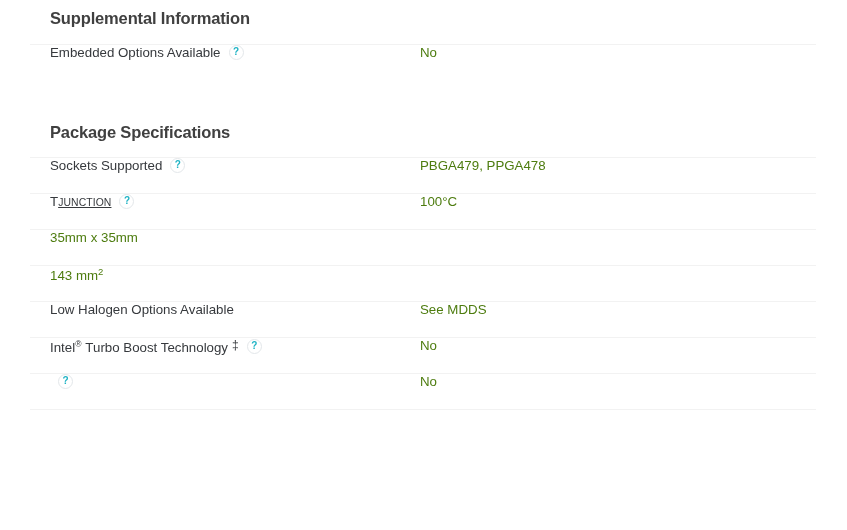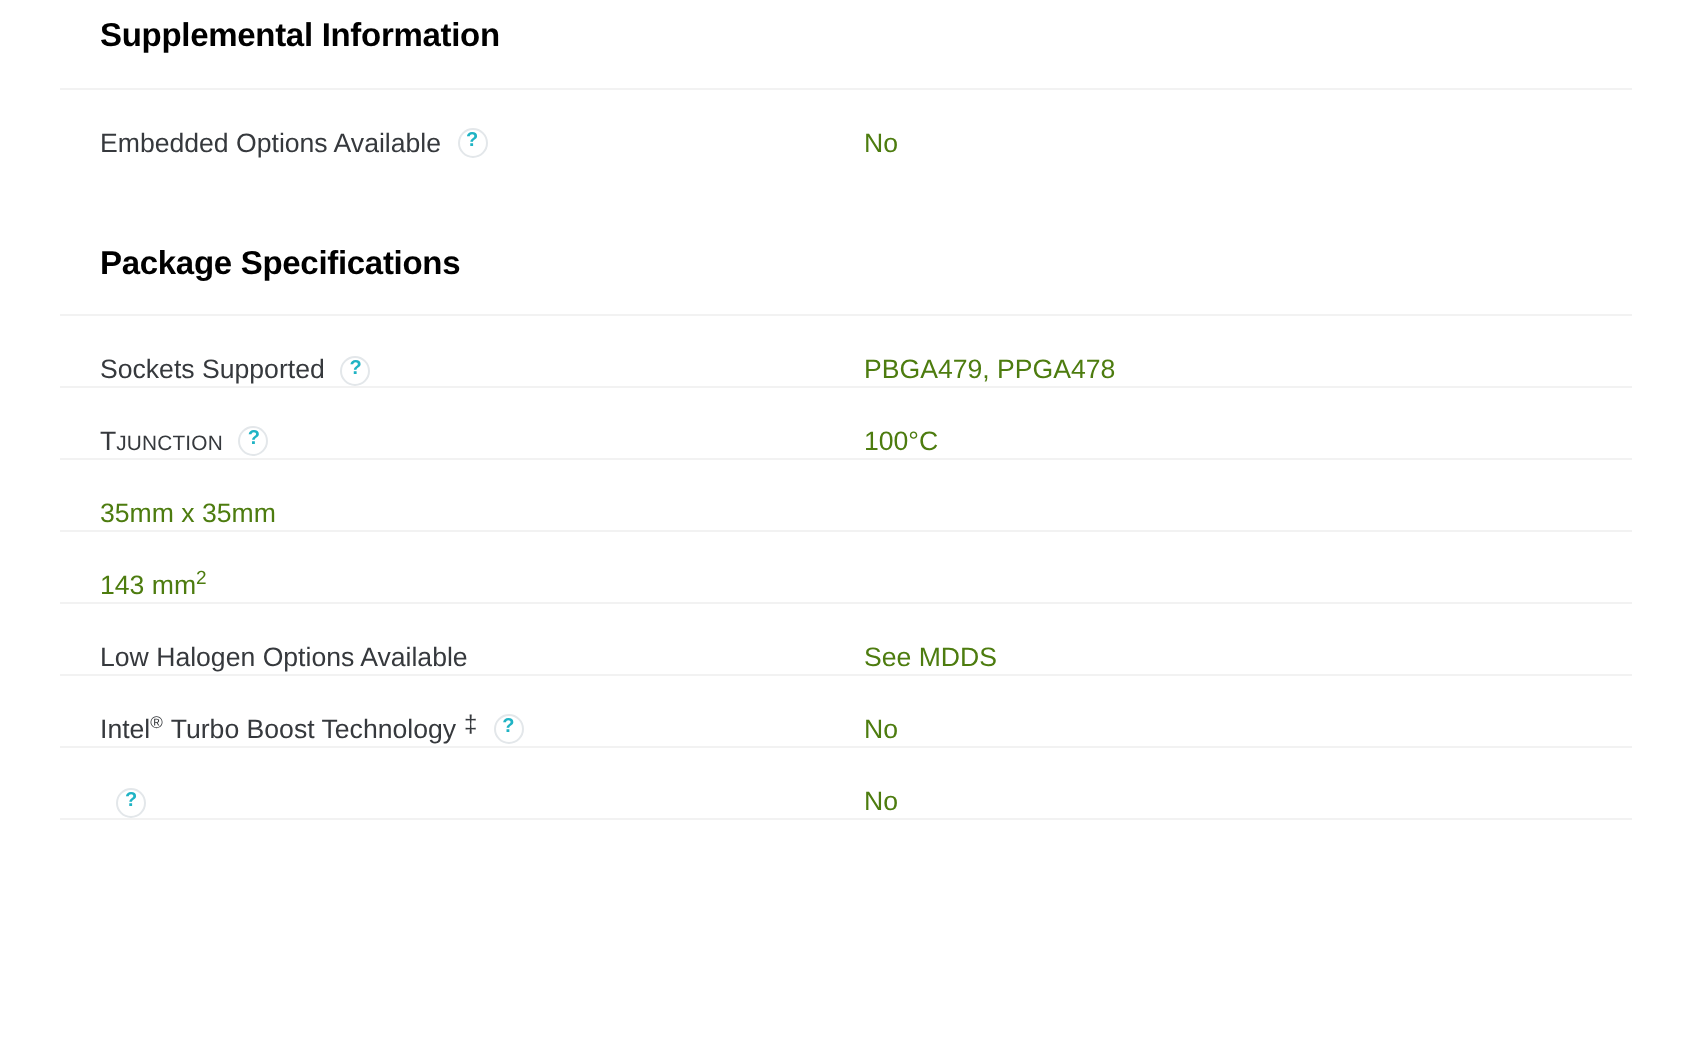--- a/index.html
+++ b/index.html
@@ -21,37 +21,36 @@
     width: 847px;
     padding-left: 30px;
     padding-right: 31px;
   }
 
   .spec-section { width: 786px; }
 
   .section-heading {
     font-size: 16.5px;
     font-weight: bold;
-    color: #000000;
+    color: #404040;
     letter-spacing: -0.15px;
     padding-left: 20px;
     line-height: 1;
   }
 
   
   .spec-section.first .section-heading { padding-top: 10px; padding-bottom: 17px; }
   .spec-section .section-heading { padding-top: 44px; padding-bottom: 17px; }
 
   .spec-row {
     display: flex;
-    align-items: flex-end;
+    align-items: flex-start;
     height: 36px;
     border-top: 1px solid #f2f2f2;
     padding-left: 20px;
-    gap: 12px;
   }
 
   .spec-label {
     flex: 0 0 370px;
     font-size: 13.3px;
     color: #36393d;
     line-height: 1.2;
     display: flex;
     align-items: center;
     white-space: nowrap;
@@ -77,20 +76,21 @@
     font-size: 12px;
     vertical-align: 3px;
     margin-left: 4px;
     color: #36393d;
   }
 
   
   .subcaps {
     font-size: 10.4px;
     letter-spacing: 0.1px;
+    text-decoration: underline;
   }
 
   
   .supsc {
     font-size: 9.5px;
     vertical-align: 5px;
   }
 
   
   .help-icon {

